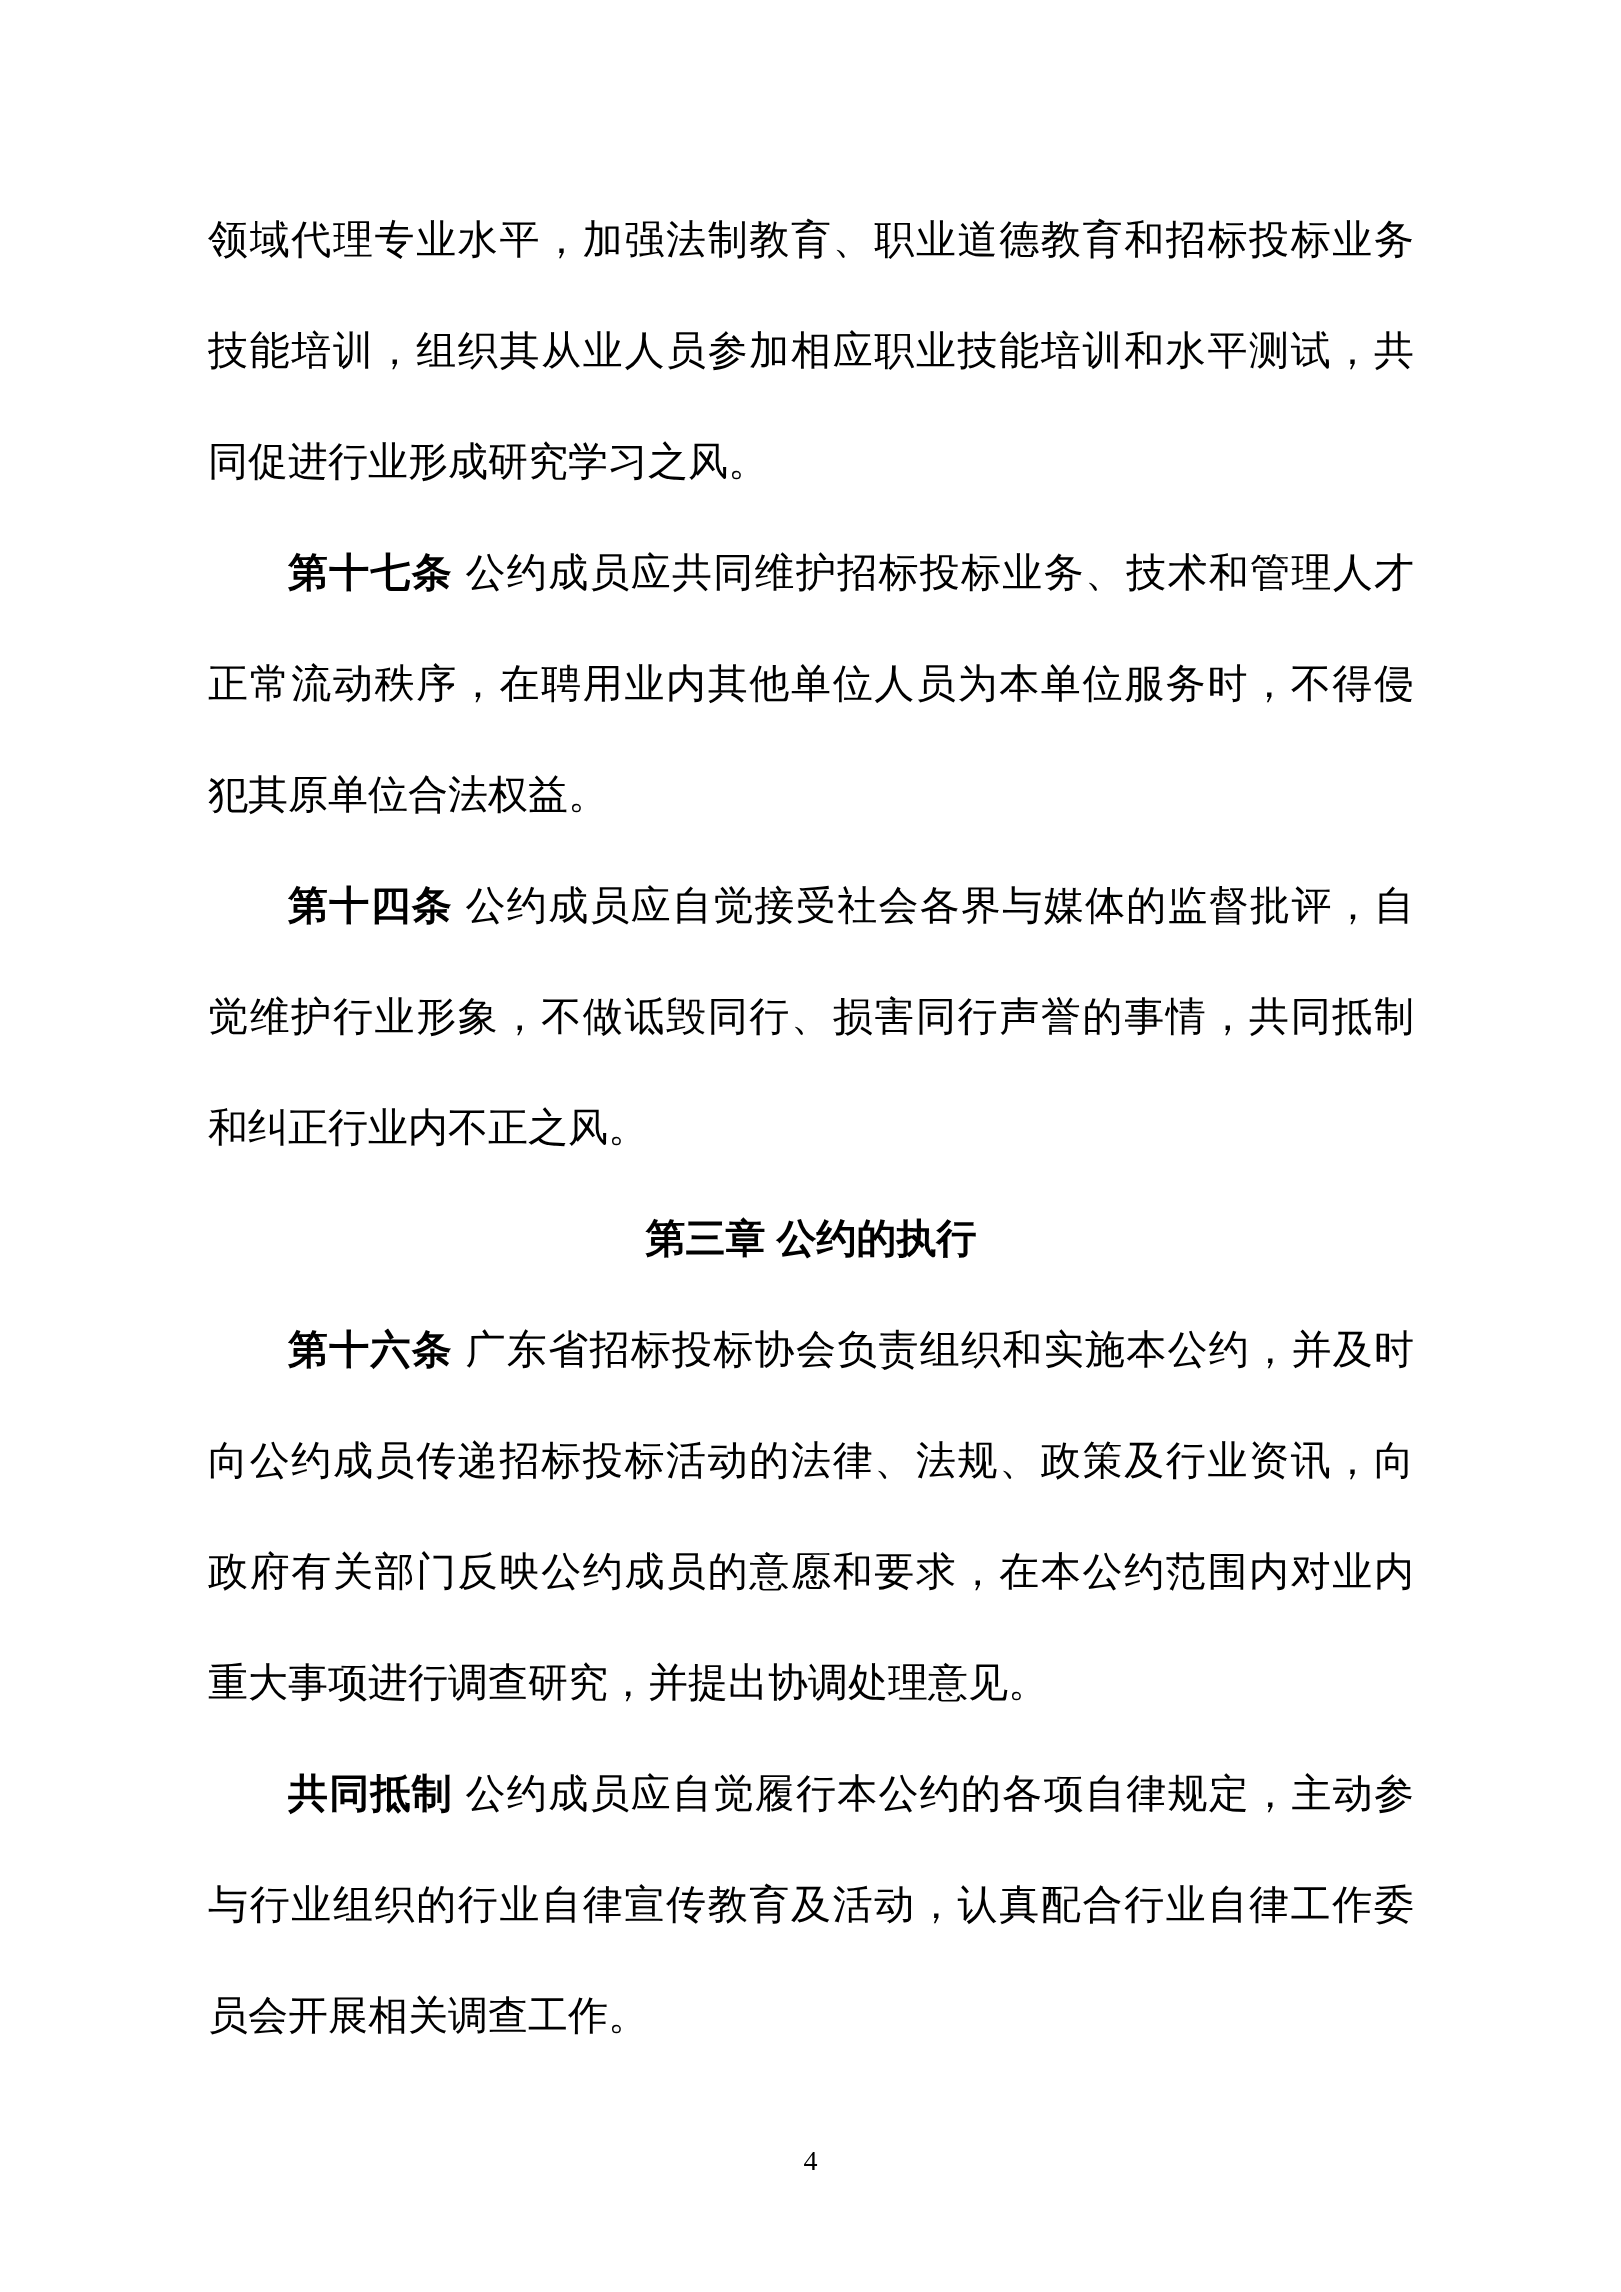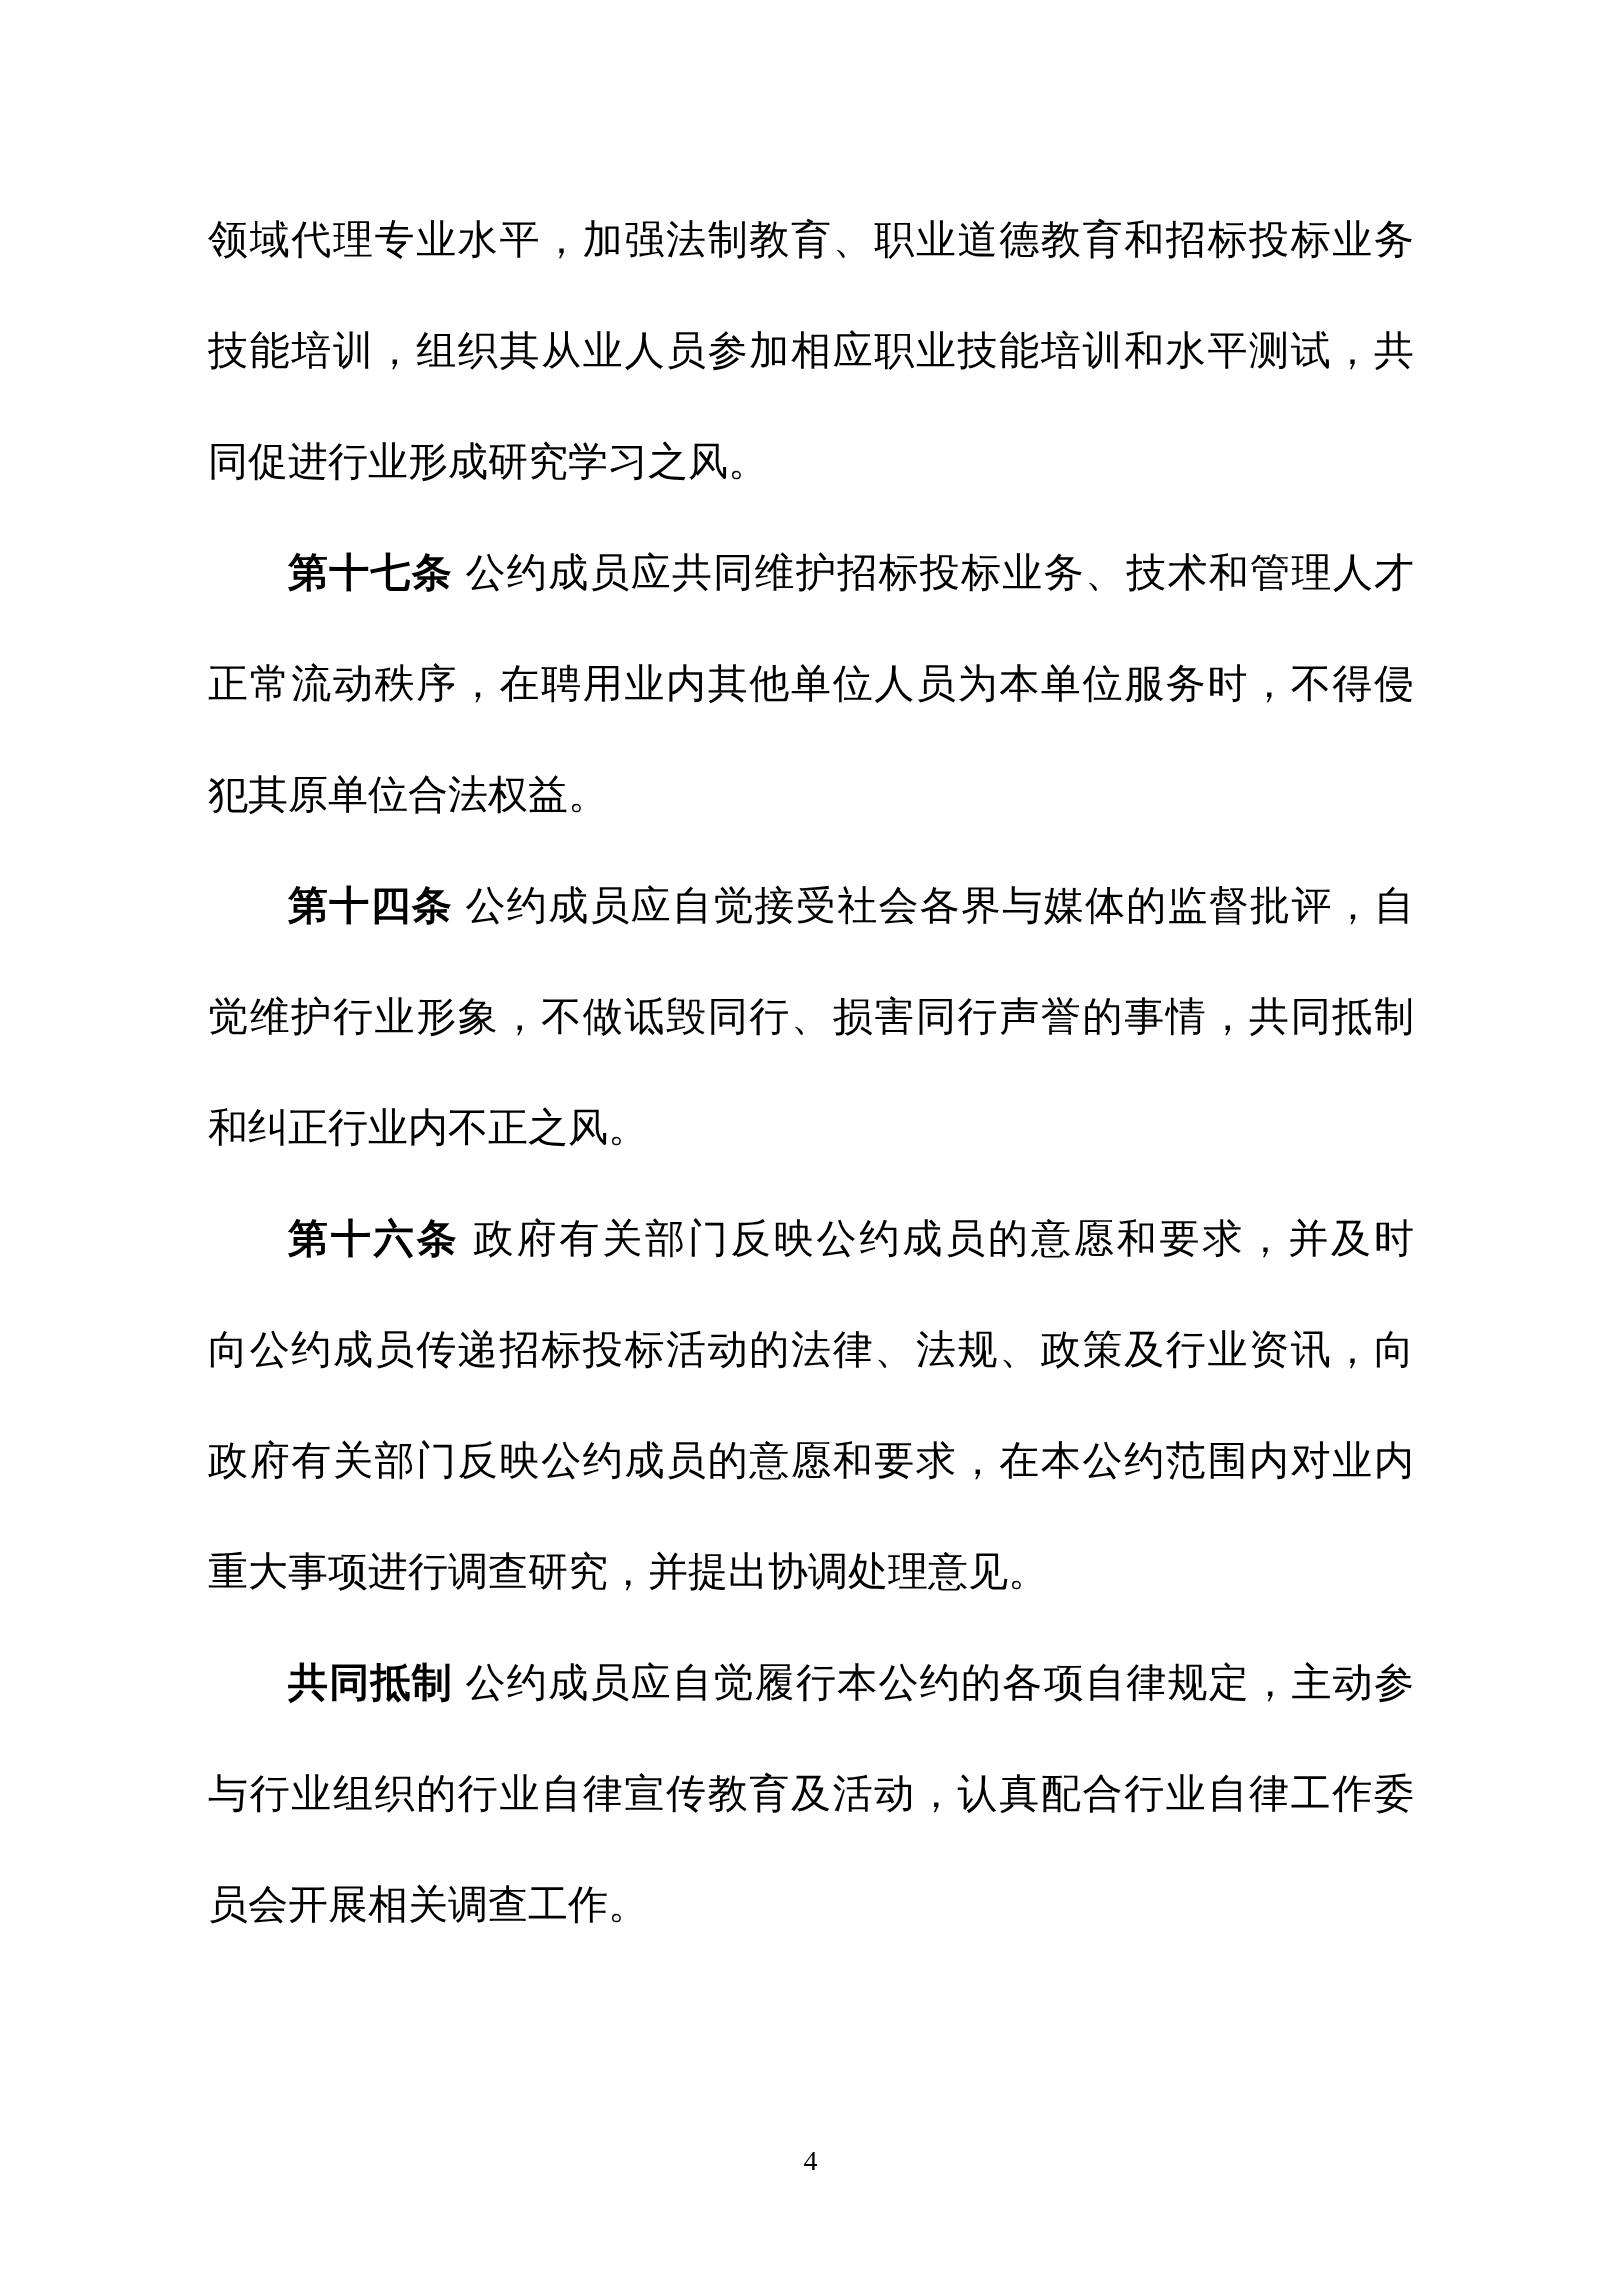--- a/index.html
+++ b/index.html
@@ -57,21 +57,22 @@
   <div class="body-block">
       <div class="line full"><span>领域代理专业水平，加强法制教育、职业道德教育和招标投标业务</span></div>
       <div class="line full"><span>技能培训，组织其从业人员参加相应职业技能培训和水平测试，共</span></div>
       <div class="line"><span>同促进行业形成研究学习之风。</span></div>
       <div class="line full indent"><b>第十七条</b><span> 公约成员应共同维护招标投标业务、技术和管理人才</span></div>
       <div class="line full"><span>正常流动秩序，在聘用业内其他单位人员为本单位服务时，不得侵</span></div>
       <div class="line"><span>犯其原单位合法权益。</span></div>
       <div class="line full indent"><b>第十四条</b><span> 公约成员应自觉接受社会各界与媒体的监督批评，自</span></div>
       <div class="line full"><span>觉维护行业形象，不做诋毁同行、损害同行声誉的事情，共同抵制</span></div>
       <div class="line"><span>和纠正行业内不正之风。</span></div>
-      <div class="line full indent"><b>第十六条</b><span> 政府有关部门反映公约成员的意愿和要求，并及时</span></div>
+      <div class="line heading"><span>第三章 公约的执行</span></div>
+      <div class="line full indent"><b>第十六条</b><span> 广东省招标投标协会负责组织和实施本公约，并及时</span></div>
       <div class="line full"><span>向公约成员传递招标投标活动的法律、法规、政策及行业资讯，向</span></div>
       <div class="line full"><span>政府有关部门反映公约成员的意愿和要求，在本公约范围内对业内</span></div>
       <div class="line"><span>重大事项进行调查研究，并提出协调处理意见。</span></div>
       <div class="line full indent"><b>共同抵制</b><span> 公约成员应自觉履行本公约的各项自律规定，主动参</span></div>
       <div class="line full"><span>与行业组织的行业自律宣传教育及活动，认真配合行业自律工作委</span></div>
       <div class="line"><span>员会开展相关调查工作。</span></div>
     </div>
   <div class="page-number">4</div>
 </div>
 

